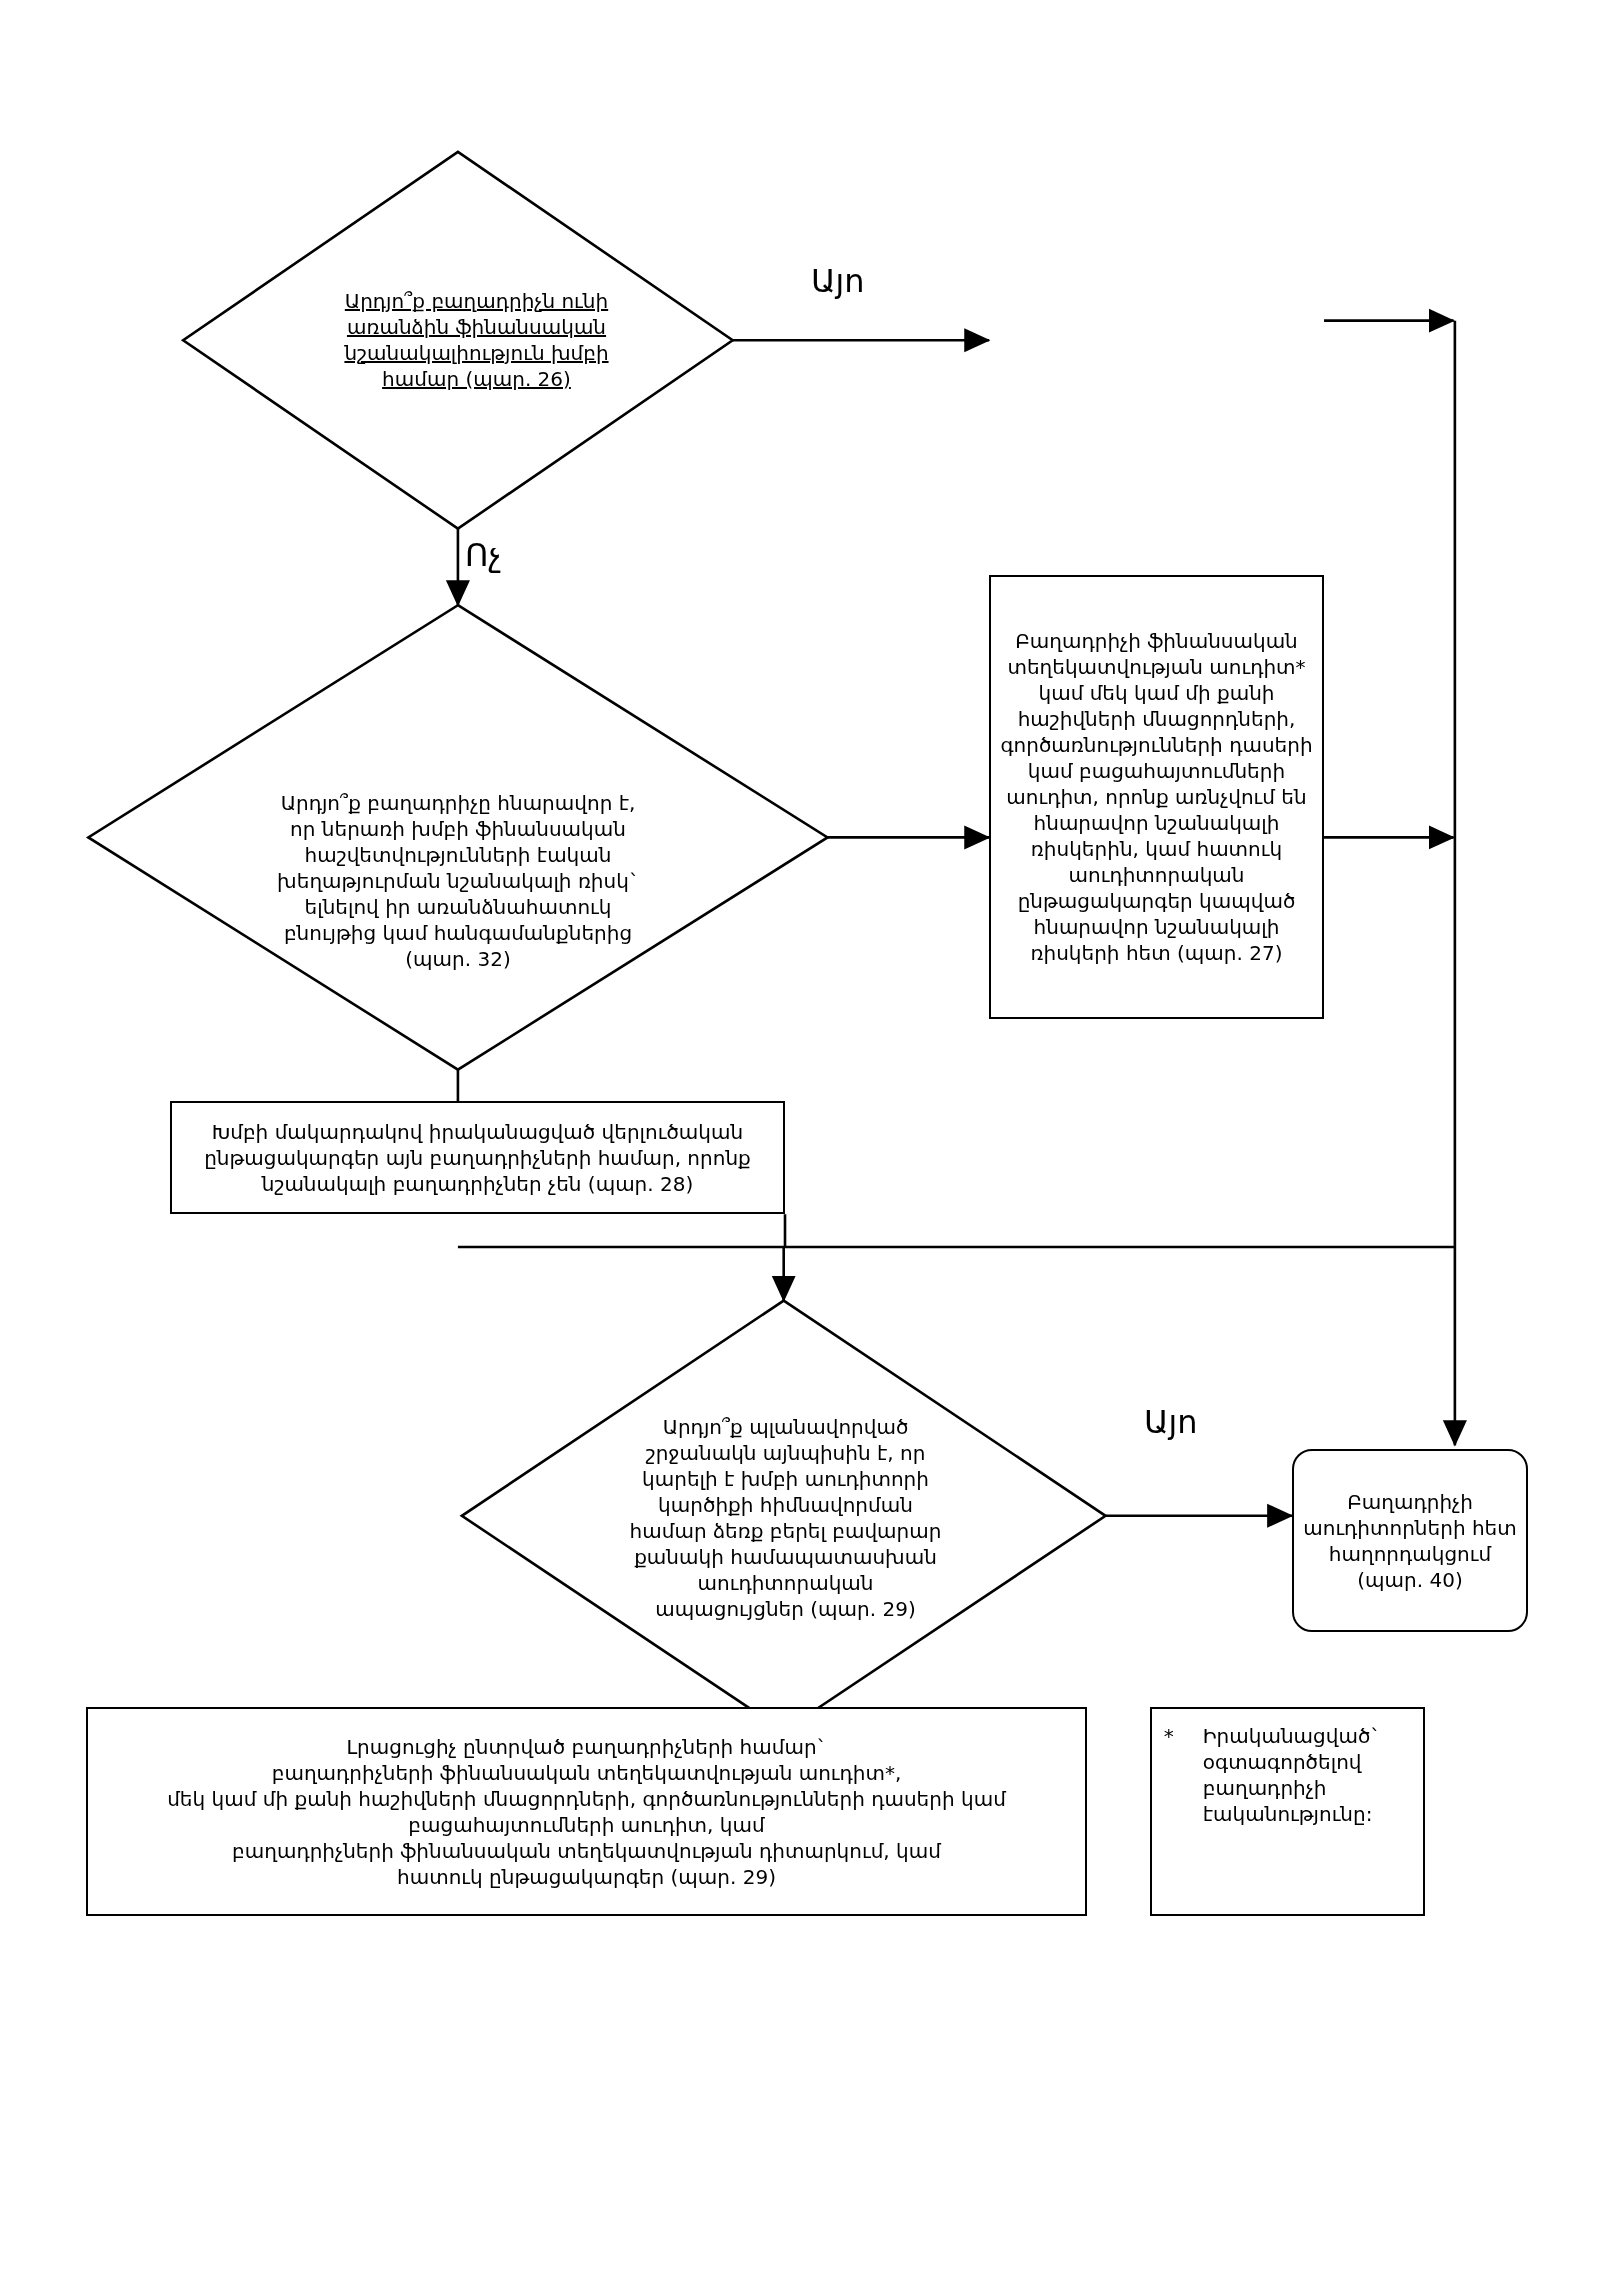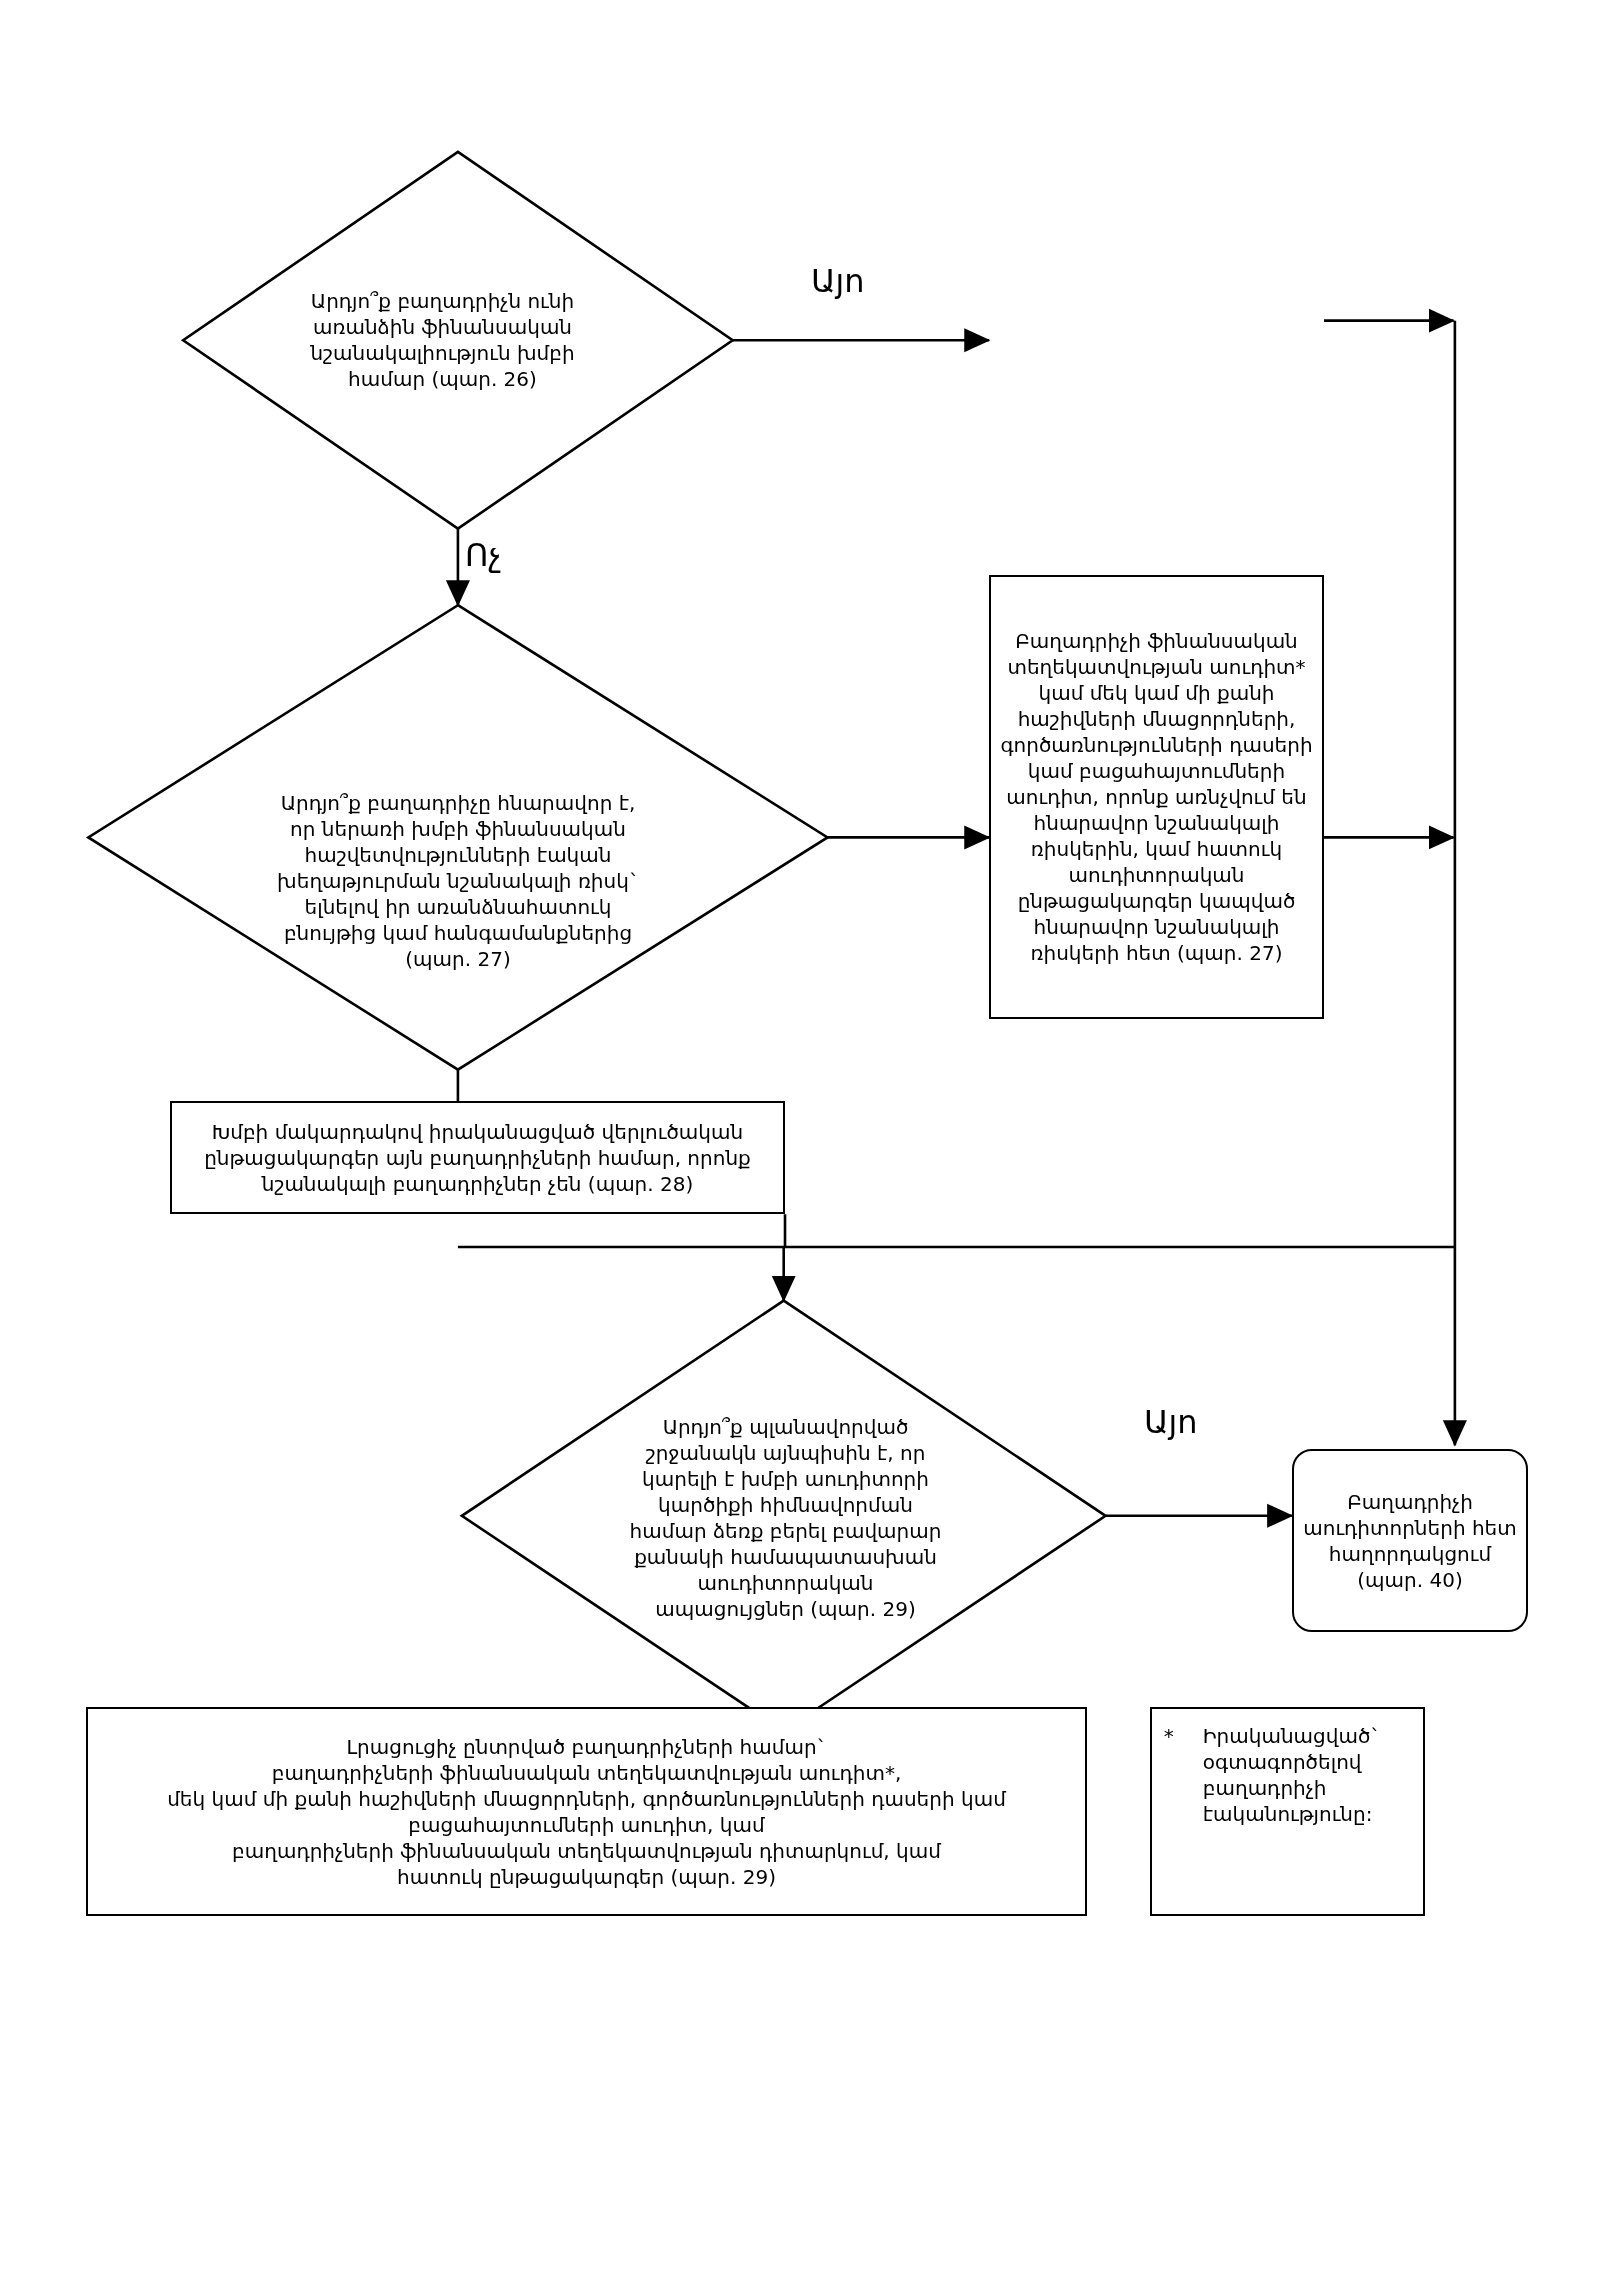--- a/index.html
+++ b/index.html
@@ -115,24 +115,24 @@
 
     <path d="M1198,2510 L1198,2608" stroke="#000000" stroke-width="4" fill="none" marker-end="url(#arrow)"></path>
 
     <polygon points="700,232 1120,520 700,808 280,520" fill="#ffffff" stroke="#000000" stroke-width="4"></polygon>
 
     <polygon points="700,925 1265,1280 700,1635 135,1280" fill="#ffffff" stroke="#000000" stroke-width="4"></polygon>
 
     <polygon points="1198,1988 1690,2317 1198,2646 706,2317" fill="#ffffff" stroke="#000000" stroke-width="4"></polygon>
   </svg>
 
-  <div class="diamond-label fs-31" style="left:282px; top:258px; width:321px; height:164px;">Արդյո՞ք բաղադրիչն ունի առանձին ֆինանսական նշանակալիություն խմբի համար (պար. 26)</div>
+  <div class="diamond-label fs-31" style="left:316px; top:258px; width:321px; height:164px;text-decoration:underline;">Արդյո՞ք բաղադրիչն ունի առանձին ֆինանսական նշանակալիություն խմբի համար (պար. 26)</div>
 
 
-  <div class="diamond-label fs-31" style="left:268px; top:743px; width:380px; height:275px;">Արդյո՞ք բաղադրիչը  հնարավոր է, որ ներառի խմբի ֆինանսական հաշվետվությունների էական խեղաթյուրման նշանակալի ռիսկ` ելնելով իր առանձնահատուկ բնույթից կամ հանգամանքներից (պար. 27)</div>
+  <div class="diamond-label fs-31" style="left:268px; top:743px; width:380px; height:275px;">Արդյո՞ք բաղադրիչը  հնարավոր է, որ ներառի խմբի ֆինանսական հաշվետվությունների էական խեղաթյուրման նշանակալի ռիսկ` ելնելով իր առանձնահատուկ բնույթից կամ հանգամանքներից (պար. 32)</div>
 
   <div class="node rect-node" style="left:989px; top:575px; width:335px; height:444px;">
     <div class="txt fs-31">Բաղադրիչի ֆինանսական տեղեկատվության աուդիտ* կամ մեկ կամ մի քանի հաշիվների մնացորդների, գործառնությունների դասերի կամ բացահայտումների աուդիտ, որոնք առնչվում են հնարավոր նշանակալի ռիսկերին, կամ հատուկ աուդիտորական ընթացակարգեր կապված հնարավոր նշանակալի ռիսկերի հետ (պար. 27)</div>
   </div>
 
   <div class="node rect-node" style="left:170px; top:1101px; width:615px; height:113px;">
     <div class="txt fs-31">Խմբի մակարդակով իրականացված վերլուծական ընթացակարգեր այն բաղադրիչների համար, որոնք նշանակալի բաղադրիչներ չեն (պար. 28)</div>
   </div>
 
   <div class="diamond-label fs-31" style="left:625px; top:1410px; width:321px; height:216px;">Արդյո՞ք պլանավորված շրջանակն այնպիսին է, որ կարելի է խմբի աուդիտորի կարծիքի հիմնավորման համար ձեռք բերել բավարար քանակի համապատասխան աուդիտորական ապացույցներ (պար. 29)</div>

